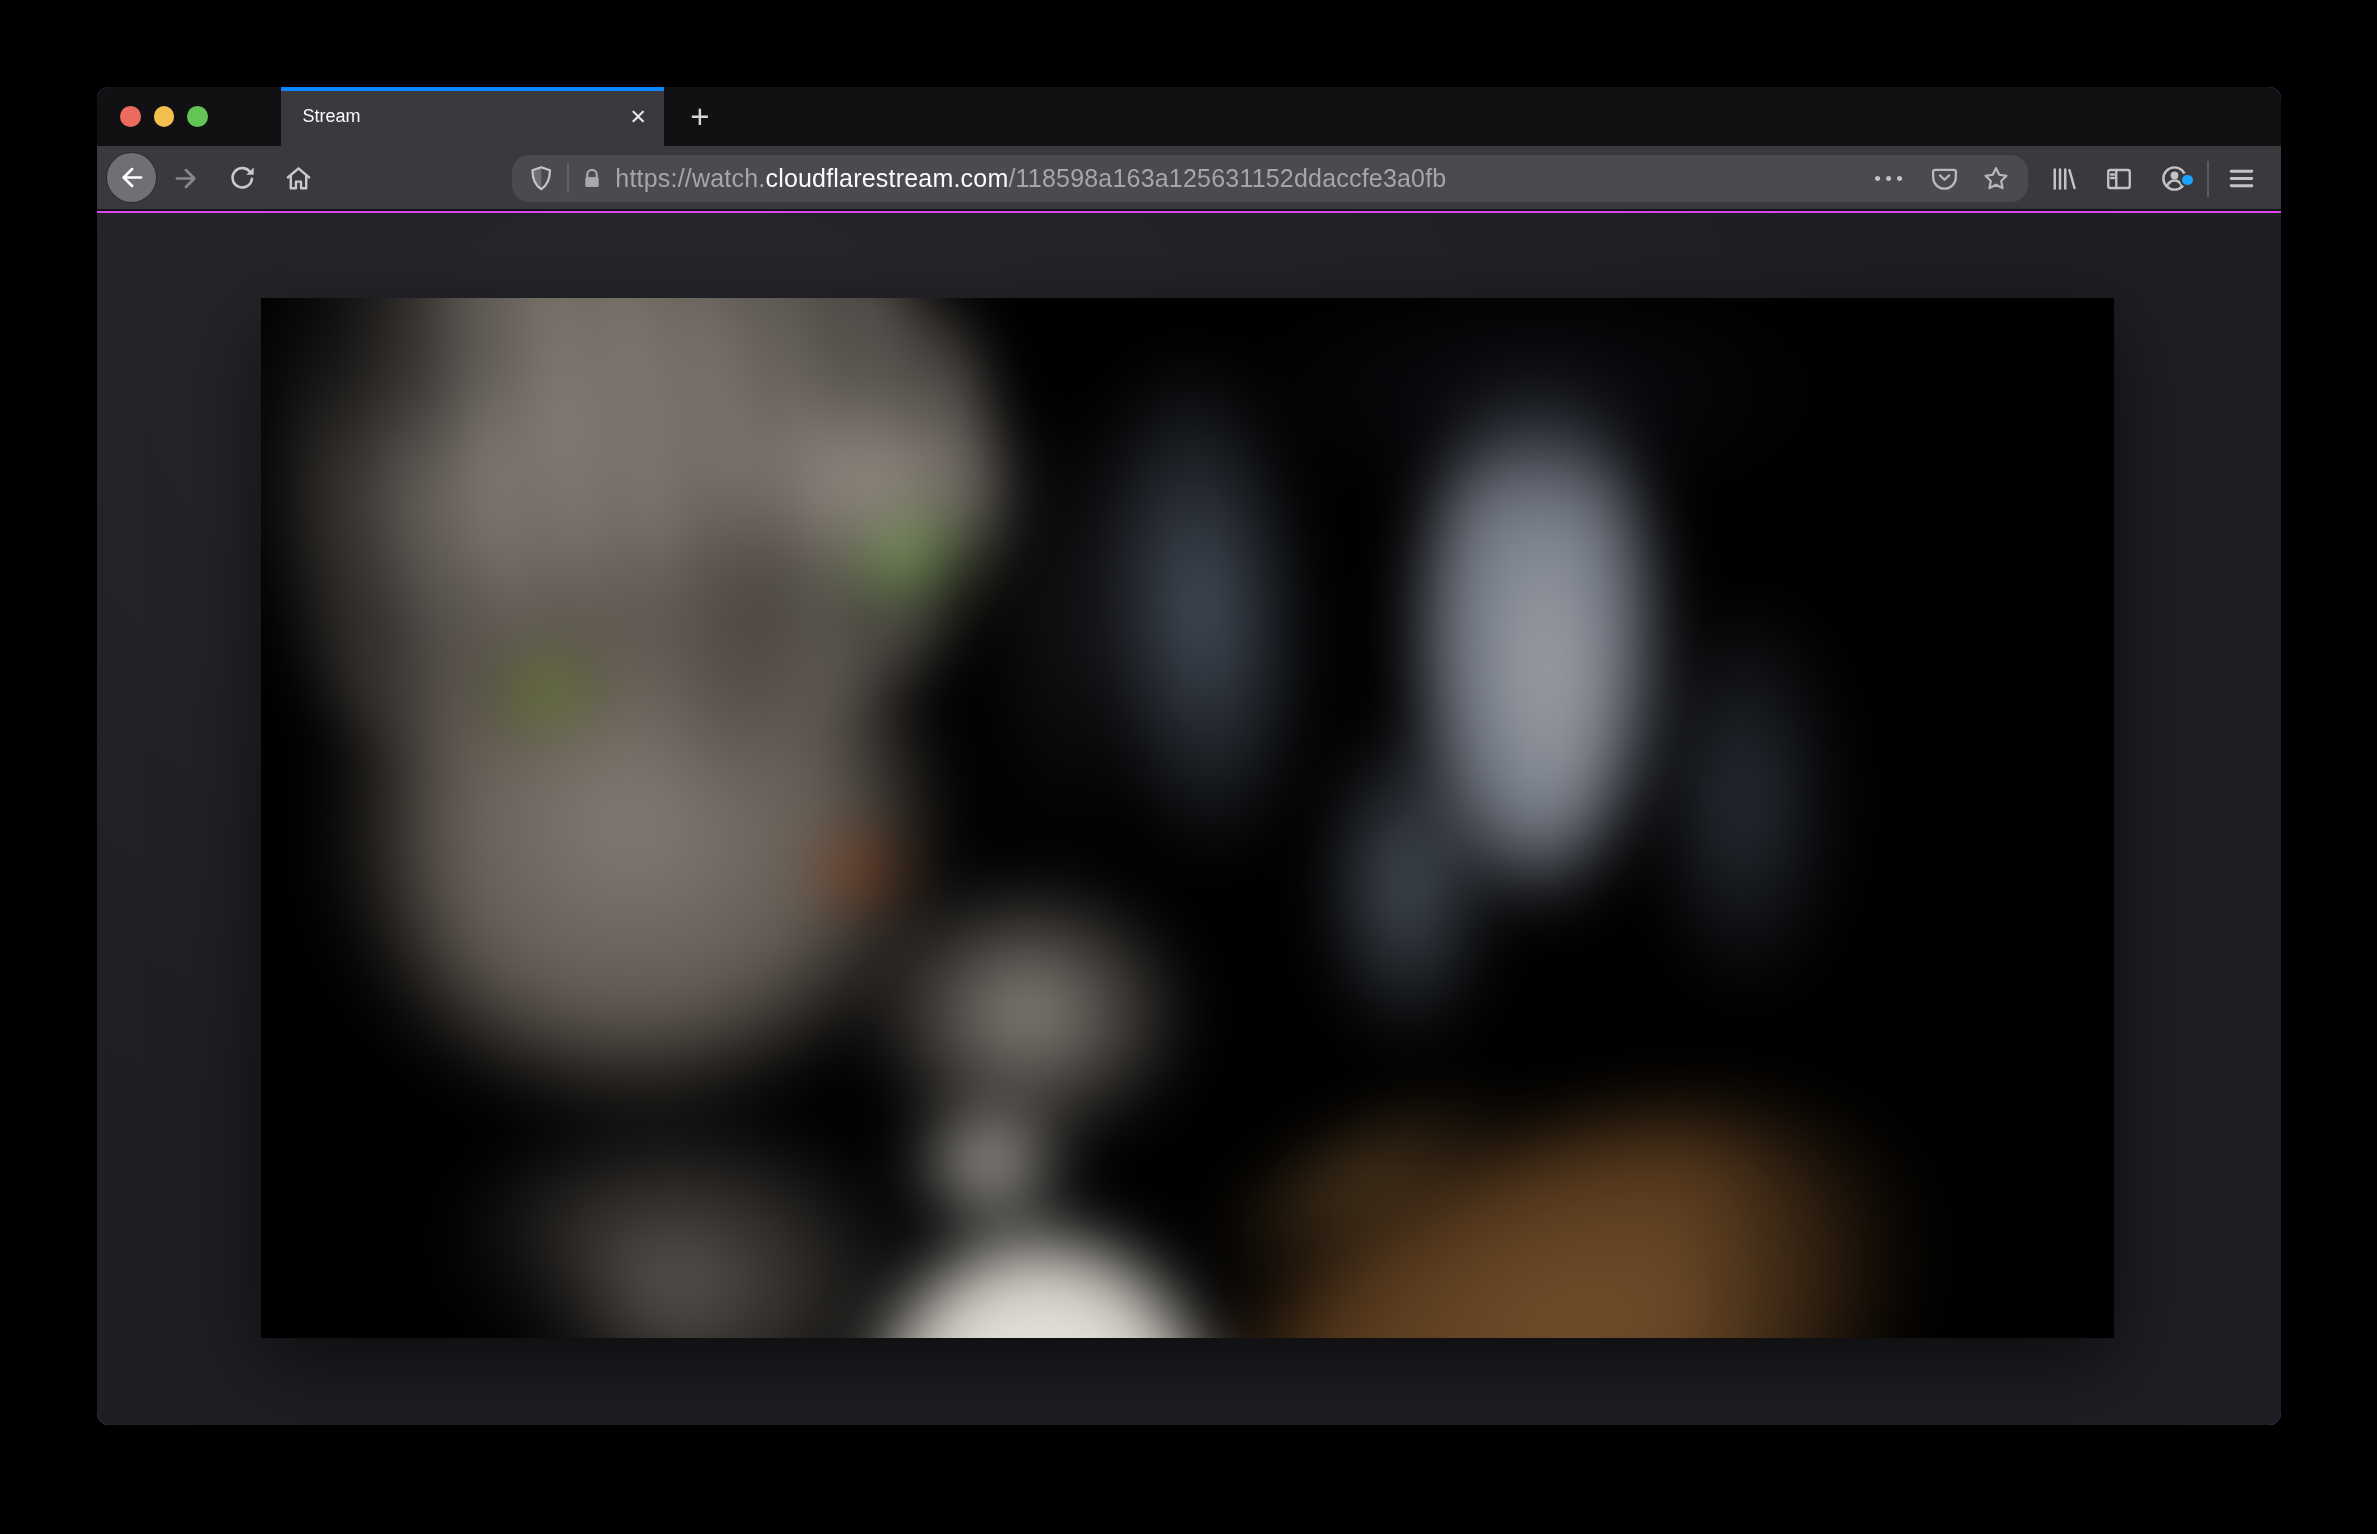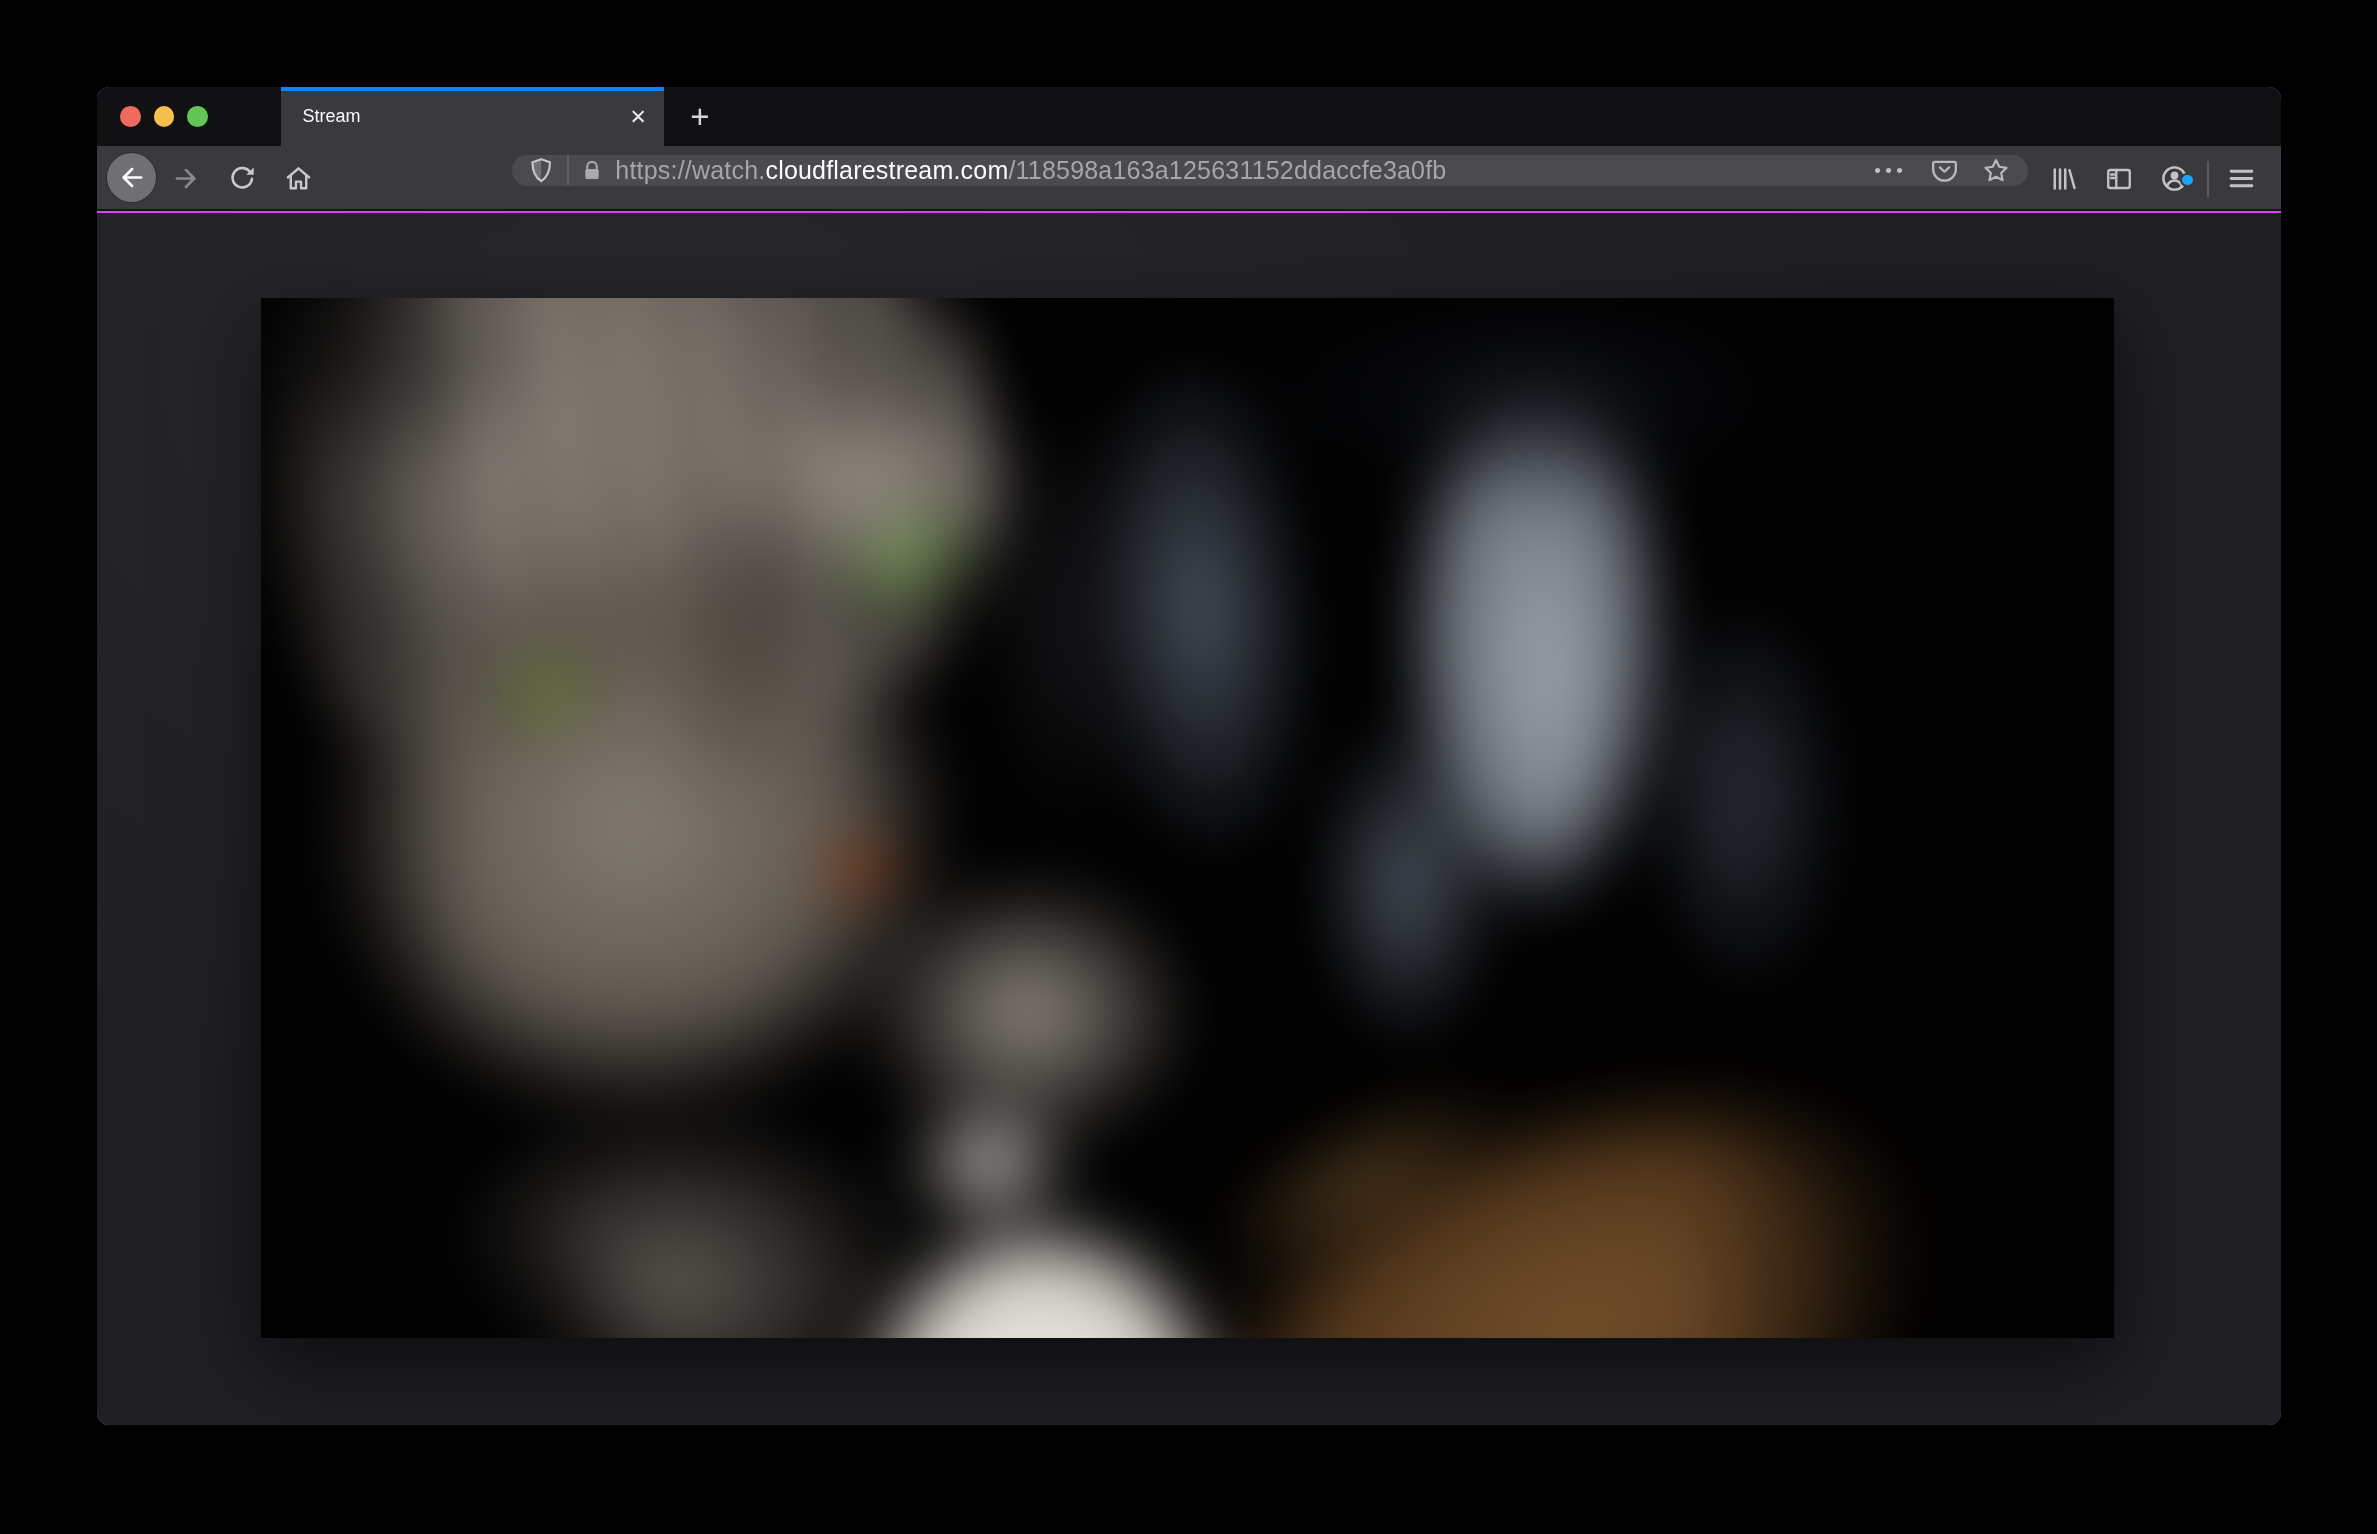--- a/index.html
+++ b/index.html
@@ -45,21 +45,21 @@
     justify-content:center;color:#c9c9cc;}
   .icon{display:block;}
   .back-circle{position:absolute;left:9.5px;top:66px;width:49px;height:49px;border-radius:50%;
     background:#707074;display:flex;align-items:center;justify-content:center;color:#ffffff;
     box-shadow:0 0 0 0.9px rgba(0,0,0,.25);}
   .nav-forward{left:66px;width:47px;opacity:.55;}
   .nav-reload{left:122px;width:47px;}
   .nav-home{left:178px;width:47px;}
 
   
-  .urlbar{position:absolute;left:415px;top:68px;width:1516px;height:31px;background:#4a4a4f;
+  .urlbar{position:absolute;left:415px;top:68px;width:1516px;height:47px;background:#4a4a4f;
     border-radius:17px;display:flex;align-items:center;color:#b9b9bc;justify-content:flex-end;}
   .urlbar .shield{margin-left:14.7px;color:#c6c6c9;}
   .url-div{width:1.7px;height:29px;background:#62626a;margin:0 10.3px 0 12px;}
   .urlbar .lock{color:#a9a9ad;margin-right:10.3px;}
   .url-text{font-size:25px;white-space:nowrap;overflow:hidden;flex:1;letter-spacing:0.2px;}
   .url-dim{color:#a6a6a9;}
   .url-domain{color:#fbfbfe;}
   .url-actions{display:flex;align-items:center;gap:22.4px;margin-right:17px;color:#b9b9bc;}
   .dots{font-size:19px;letter-spacing:4.3px;color:#c2c2c5;}
 

